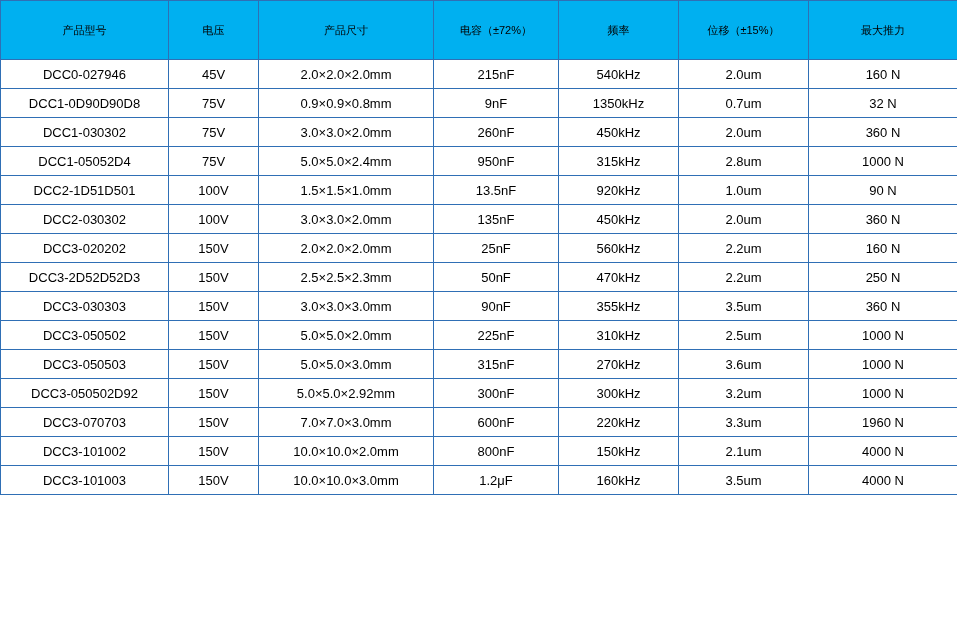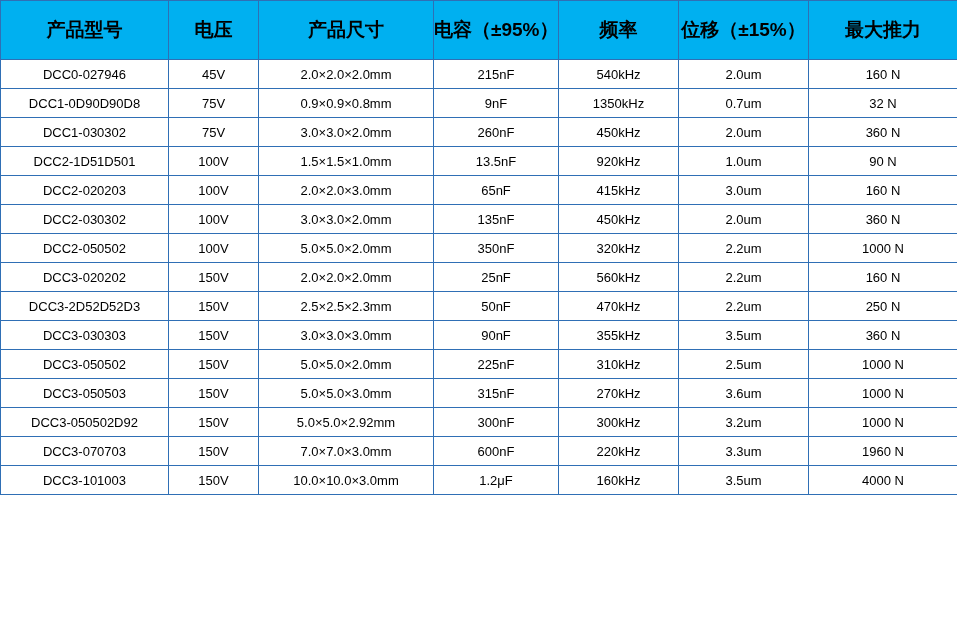--- a/index.html
+++ b/index.html
@@ -25,22 +25,22 @@
     vertical-align: middle;
     font-size: 13px;
     color: #000000;
     padding: 0;
     white-space: nowrap;
     overflow: hidden;
   }
   table.spec-table thead th {
     background: #00b0f0;
     color: #000000;
-    font-weight: bold;
-    font-size: 19px;
+    font-weight: normal;
+    font-size: 11px;
     height: 58px;
     border: 1px solid #2f6fb5;
   }
   table.spec-table tbody td {
     height: 28px;
   }
   
   col.c0 { width: 168px; }
   col.c1 { width: 90px; }
   col.c2 { width: 175px; }
@@ -60,21 +60,21 @@
       <col class="c3">
       <col class="c4">
       <col class="c5">
       <col class="c6">
   </colgroup>
   <thead>
     <tr>
       <th>产品型号</th>
       <th>电压</th>
       <th>产品尺寸</th>
-      <th>电容（±95%）</th>
+      <th>电容（±72%）</th>
       <th>频率</th>
       <th>位移（±15%）</th>
       <th>最大推力</th>
     </tr>
   </thead>
   <tbody>
     <tr>
         <td>DCC0-027946</td>
         <td>45V</td>
         <td>2.0×2.0×2.0mm</td>
@@ -95,56 +95,47 @@
     <tr>
         <td>DCC1-030302</td>
         <td>75V</td>
         <td>3.0×3.0×2.0mm</td>
         <td>260nF</td>
         <td>450kHz</td>
         <td>2.0um</td>
         <td>360 N</td>
       </tr>
     <tr>
+        <td>DCC1-05052D4</td>
+        <td>75V</td>
+        <td>5.0×5.0×2.4mm</td>
+        <td>950nF</td>
+        <td>315kHz</td>
+        <td>2.8um</td>
+        <td>1000 N</td>
+      </tr>
+    <tr>
         <td>DCC2-1D51D501</td>
         <td>100V</td>
         <td>1.5×1.5×1.0mm</td>
         <td>13.5nF</td>
         <td>920kHz</td>
         <td>1.0um</td>
         <td>90 N</td>
       </tr>
     <tr>
-        <td>DCC2-020203</td>
-        <td>100V</td>
-        <td>2.0×2.0×3.0mm</td>
-        <td>65nF</td>
-        <td>415kHz</td>
-        <td>3.0um</td>
-        <td>160 N</td>
-      </tr>
-    <tr>
         <td>DCC2-030302</td>
         <td>100V</td>
         <td>3.0×3.0×2.0mm</td>
         <td>135nF</td>
         <td>450kHz</td>
         <td>2.0um</td>
         <td>360 N</td>
       </tr>
     <tr>
-        <td>DCC2-050502</td>
-        <td>100V</td>
-        <td>5.0×5.0×2.0mm</td>
-        <td>350nF</td>
-        <td>320kHz</td>
-        <td>2.2um</td>
-        <td>1000 N</td>
-      </tr>
-    <tr>
         <td>DCC3-020202</td>
         <td>150V</td>
         <td>2.0×2.0×2.0mm</td>
         <td>25nF</td>
         <td>560kHz</td>
         <td>2.2um</td>
         <td>160 N</td>
       </tr>
     <tr>
         <td>DCC3-2D52D52D3</td>
@@ -194,20 +185,29 @@
     <tr>
         <td>DCC3-070703</td>
         <td>150V</td>
         <td>7.0×7.0×3.0mm</td>
         <td>600nF</td>
         <td>220kHz</td>
         <td>3.3um</td>
         <td>1960 N</td>
       </tr>
     <tr>
+        <td>DCC3-101002</td>
+        <td>150V</td>
+        <td>10.0×10.0×2.0mm</td>
+        <td>800nF</td>
+        <td>150kHz</td>
+        <td>2.1um</td>
+        <td>4000 N</td>
+      </tr>
+    <tr>
         <td>DCC3-101003</td>
         <td>150V</td>
         <td>10.0×10.0×3.0mm</td>
         <td>1.2μF</td>
         <td>160kHz</td>
         <td>3.5um</td>
         <td>4000 N</td>
       </tr>
 
   </tbody>

